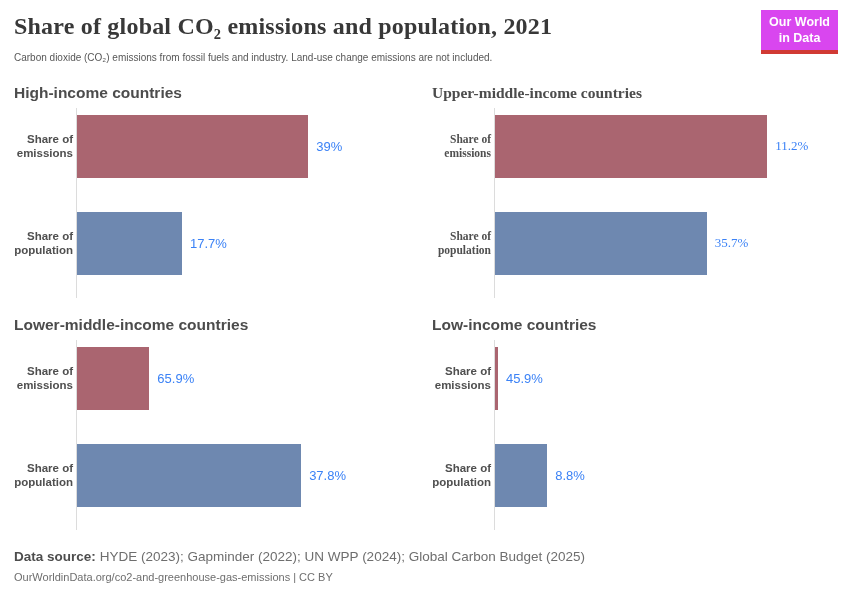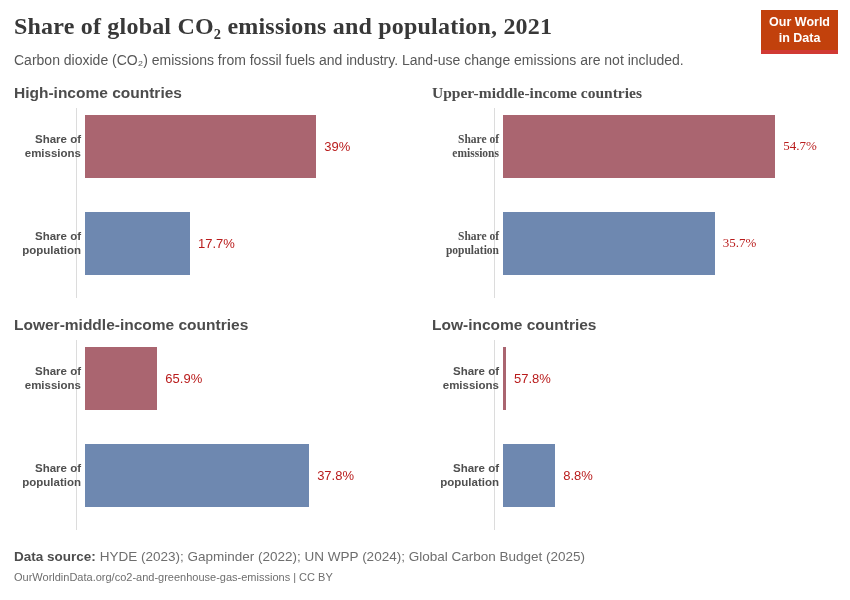--- a/index.html
+++ b/index.html
@@ -21,21 +21,21 @@
     font-weight: 700;
     font-size: 24px;
     color: #383838;
     letter-spacing: 0.2px;
     margin: 0;
   }
   .header-subtitle {
     position: absolute;
     left: 14px;
     top: 52px;
-    font-size: 14px;
+    font-size: 10px;
     color: #575757;
   }
   .owid-logo {
     position: absolute;
     right: 12px;
     top: 10px;
     background: #12315c;
     border-bottom: 4px solid #d13a34;
     color: #ffffff;
     font-size: 12.5px;
@@ -66,21 +66,21 @@
   .axis-line {
     position: absolute;
     left: 62px;
     top: 0;
     width: 1px;
     height: 190px;
     background: #dcdcdc;
   }
   .bar-row {
     position: absolute;
-    left: 8px;
+    left: 0;
     width: 100%;
     height: 46px;
     display: flex;
     align-items: center;
   }
   .bar-row.emissions  { top: 15px; }
   .bar-row.population { top: 112px; }
   .cat-label {
     flex: none;
     width: 59px;
@@ -94,21 +94,21 @@
     flex: none;
     height: 63px;
     margin-left: 4px;
     min-width: 2px;
   }
   .bar.emissions-bar  { background: #aa6570; }
   .bar.population-bar { background: #6e88b0; }
   .value-label {
     margin-left: 8px;
     font-size: 13px;
-    color: #b91c1c;
+    color: #3b82f6;
     white-space: nowrap;
   }
 
   
   .footer-source {
     position: absolute;
     left: 14px;
     top: 549px;
     font-size: 13.5px;
     color: #6e6e6e;
@@ -124,21 +124,21 @@
   }
 </style>
 </head>
 <body>
 
 <div class="page">
 
   <h1 class="header-title">Share of global CO₂ emissions and population, 2021</h1>
   <div class="header-subtitle">Carbon dioxide (CO₂) emissions from fossil fuels and industry. Land-use change emissions are not included.</div>
 
-  <div class="owid-logo" style="background: #c2410c; border-bottom-color: rgb(209, 58, 52);">
+  <div class="owid-logo" style="background: #d946ef; border-bottom-color: rgb(209, 58, 52);">
     <div>Our World</div>
     <div>in Data</div>
   </div>
 
   <section class="panel p1">
     <h2 class="panel-title">High-income countries</h2>
     <div class="chart">
       <div class="axis-line" style="background: rgb(220, 220, 220);"></div>
       <div class="bar-row emissions">
         <div class="cat-label">Share of emissions</div>
@@ -153,21 +153,21 @@
     </div>
   </section>
 
   <section class="panel p2">
     <h2 class="panel-title">Upper-middle-income countries</h2>
     <div class="chart">
       <div class="axis-line" style="background: rgb(220, 220, 220);"></div>
       <div class="bar-row emissions">
         <div class="cat-label">Share of emissions</div>
         <div class="bar emissions-bar" style="width: 272.187px; background: rgb(170, 101, 112);"></div>
-        <div class="value-label">54.7%</div>
+        <div class="value-label">11.2%</div>
       </div>
       <div class="bar-row population">
         <div class="cat-label">Share of population</div>
         <div class="bar population-bar" style="width: 211.701px; background: rgb(110, 136, 176);"></div>
         <div class="value-label">35.7%</div>
       </div>
     </div>
   </section>
 
   <section class="panel p3">
@@ -187,21 +187,21 @@
     </div>
   </section>
 
   <section class="panel p4">
     <h2 class="panel-title">Low-income countries</h2>
     <div class="chart">
       <div class="axis-line" style="background: rgb(220, 220, 220);"></div>
       <div class="bar-row emissions">
         <div class="cat-label">Share of emissions</div>
         <div class="bar emissions-bar" style="width: 2.965px; background: rgb(170, 101, 112);"></div>
-        <div class="value-label">57.8%</div>
+        <div class="value-label">45.9%</div>
       </div>
       <div class="bar-row population">
         <div class="cat-label">Share of population</div>
         <div class="bar population-bar" style="width: 52.184px; background: rgb(110, 136, 176);"></div>
         <div class="value-label">8.8%</div>
       </div>
     </div>
   </section>
 
   <div class="footer-source">

